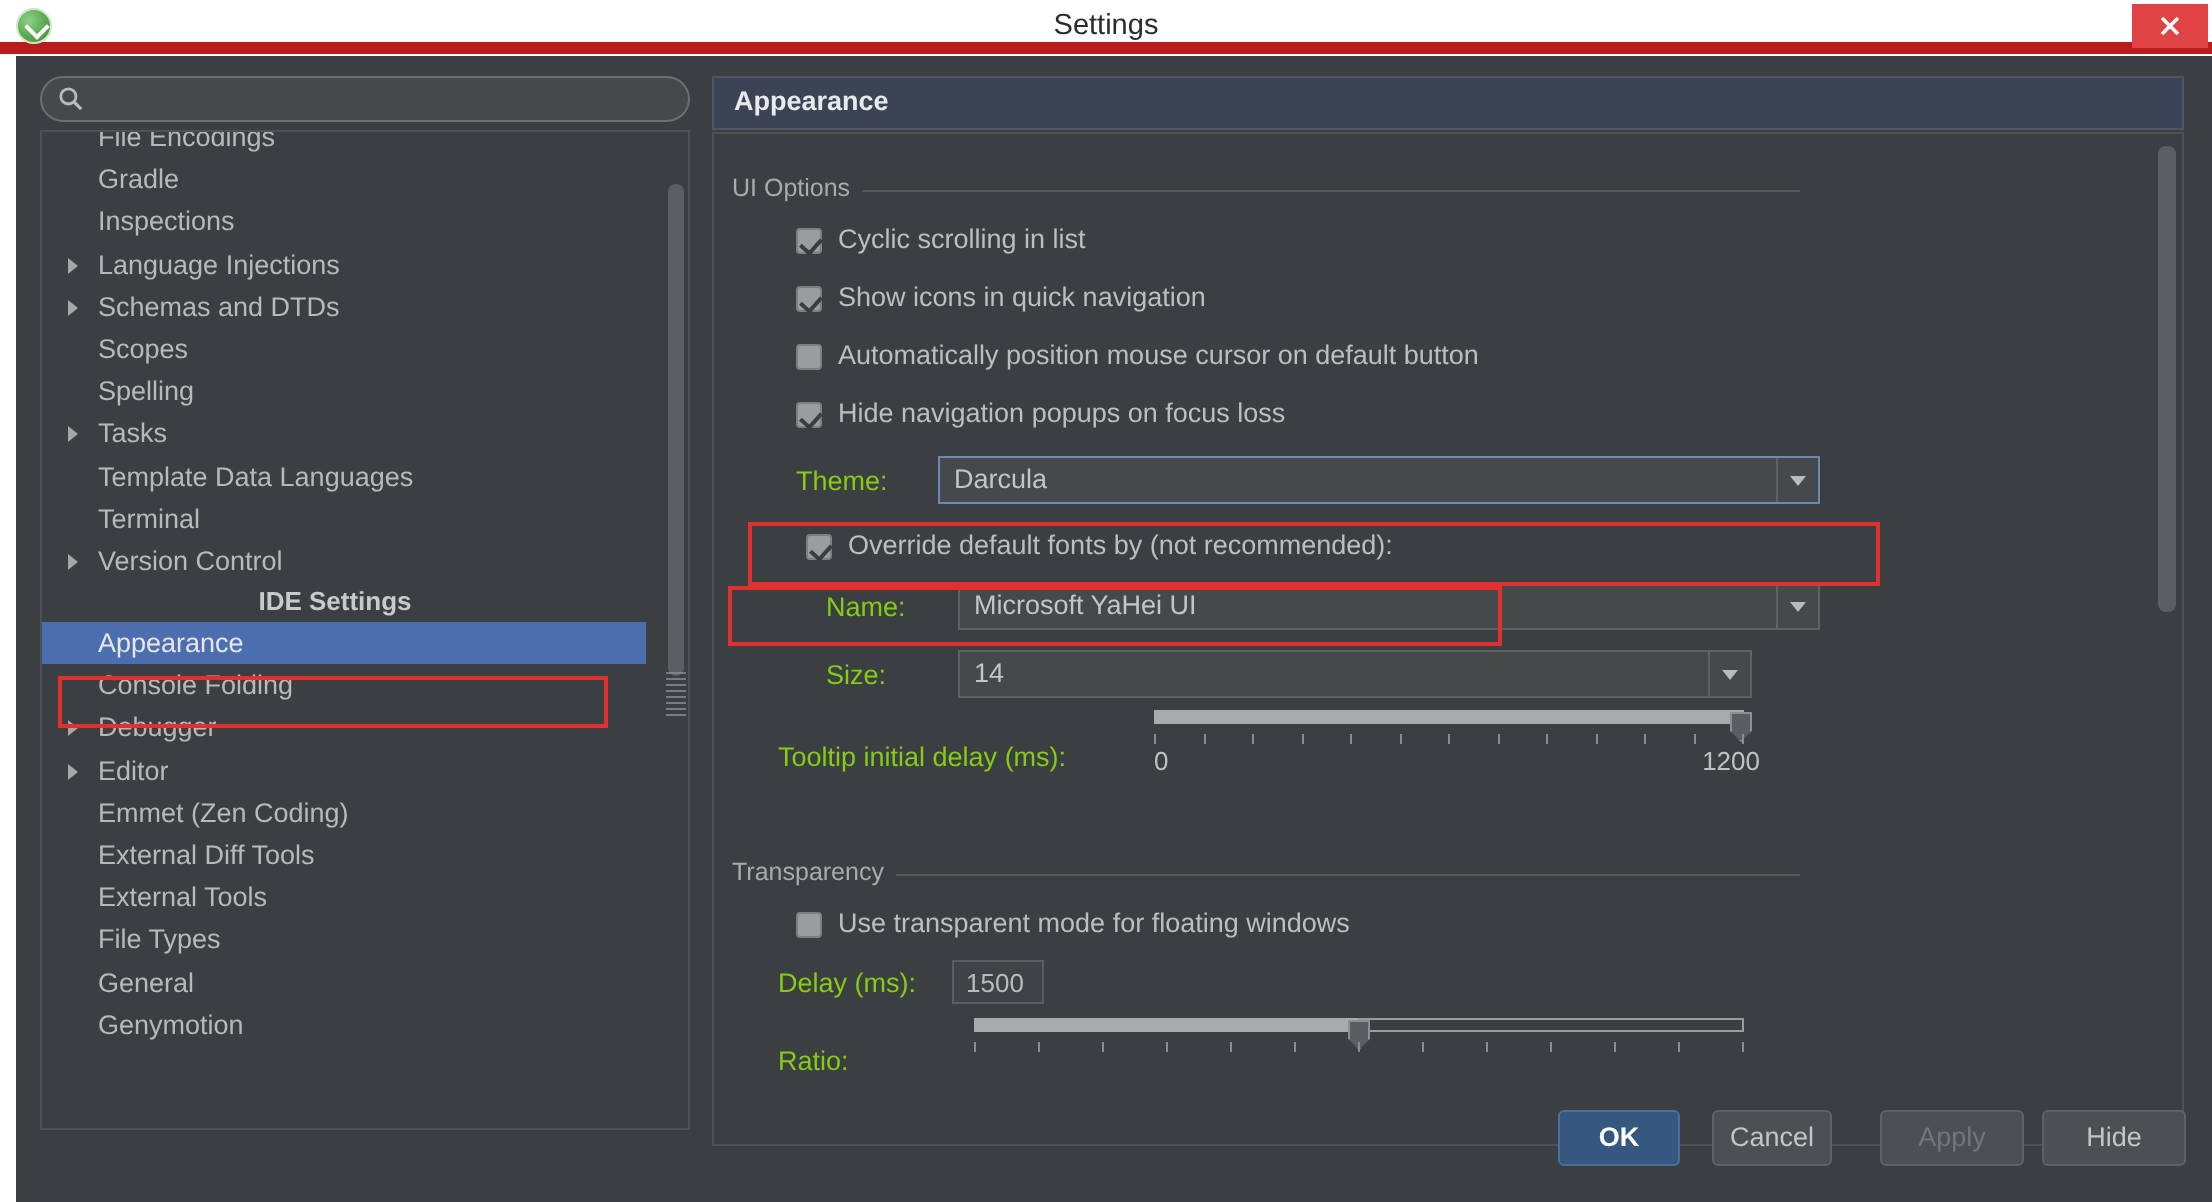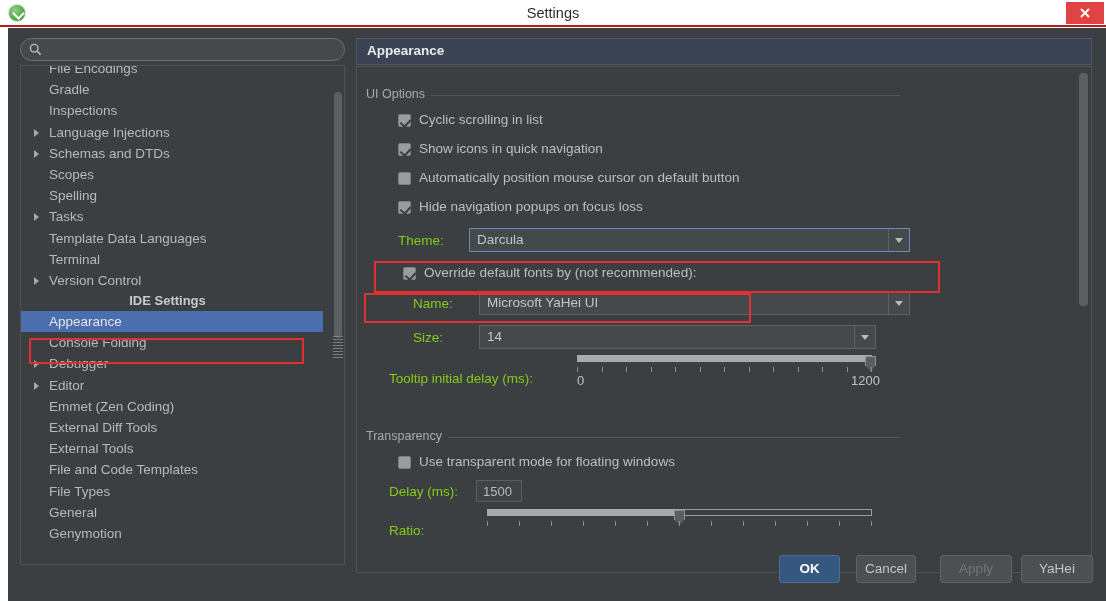--- a/index.html
+++ b/index.html
@@ -9,21 +9,21 @@
     overflow: hidden;
     font-family: "Liberation Sans", sans-serif;
     background: #ffffff;
   }
 
   
   #titlebar {
     position: absolute; left: 0; top: 0;
     width: 1106px; height: 27px;
     background: #ffffff;
-    border-bottom: 2px solid #b91c1c;
+    border-bottom: 6px solid #b91c1c;
     padding-left: 40px;
   }
   #app-icon {
     position: absolute; left: 8px; top: 4px;
     width: 18px; height: 18px;
     border-radius: 50%;
     background: radial-gradient(circle at 35% 32%, #8ed18a 0%, #5aa84f 55%, #3f8a39 100%);
     border: 1px solid #cfe6cb;
   }
   #app-icon::after {
@@ -349,21 +349,20 @@
           <div class="tree-item"><span>Terminal</span></div>
           <div class="tree-item has-arrow"><span>Version Control</span></div>
           <div class="tree-group">IDE Settings</div>
           <div class="tree-item selected"><span>Appearance</span></div>
           <div class="tree-item"><span>Console Folding</span></div>
           <div class="tree-item has-arrow"><span>Debugger</span></div>
           <div class="tree-item has-arrow"><span>Editor</span></div>
           <div class="tree-item"><span>Emmet (Zen Coding)</span></div>
           <div class="tree-item"><span>External Diff Tools</span></div>
           <div class="tree-item"><span>External Tools</span></div>
-          <div class="tree-item"><span>File and Code Templates</span></div>
           <div class="tree-item"><span>File Types</span></div>
           <div class="tree-item"><span>General</span></div>
           <div class="tree-item"><span>Genymotion</span></div>
         </div>
       <div id="tree-scrollbar"></div>
       <div id="tree-grip"></div>
     </div>
 
     <div class="redbox" style="left:9px; top:300px; width:275px; height:26px;"></div>
   </div>
@@ -486,15 +485,15 @@
     </div>
 
     <div class="redbox" style="left:18px; top:223px; width:566px; height:32px;"></div>
     <div class="redbox" style="left:8px; top:255px; width:387px; height:30px;"></div>
   </div>
 
   <div id="buttonbar">
     <div class="dlg-btn primary" style="left:771px; width:61px;">OK</div>
     <div class="dlg-btn" style="left:848px; width:60px;">Cancel</div>
     <div class="dlg-btn disabled" style="left:932px; width:72px;">Apply</div>
-    <div class="dlg-btn" style="left:1013px; width:72px;">YaHei</div>
+    <div class="dlg-btn" style="left:1013px; width:72px;">Hide</div>
   </div>
 </div>
 
 </body></html>

